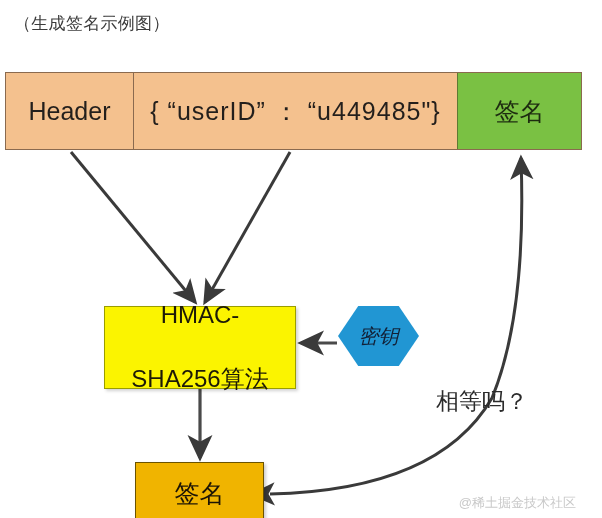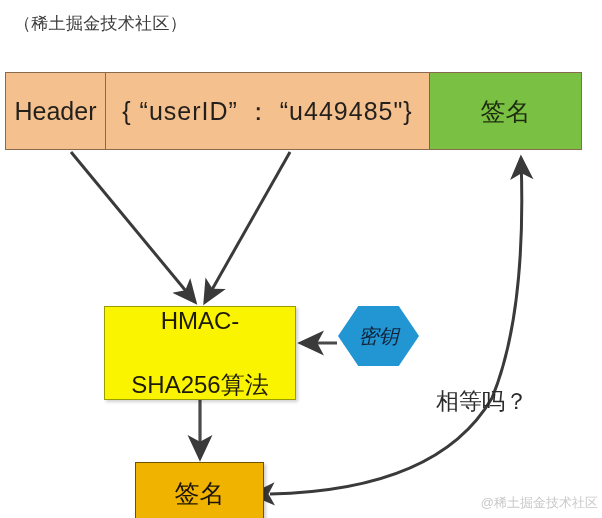--- a/index.html
+++ b/index.html
@@ -65,42 +65,42 @@
   }
   .token-seg {
     box-sizing: border-box;
     display: flex;
     align-items: center;
     justify-content: center;
     font-size: 25px;
     color: #231f1c;
   }
   #seg-header {
-    width: 100px;
+    width: 128px;
     background: #f4c18e;
     border-right: 1px solid #8a6a4f;
   }
   #seg-payload {
     width: 324px;
     background: #f4c18e;
     border-right: 1px solid #5d7a34;
     letter-spacing: 1px;
   }
   #seg-signature {
     flex: 1;
     background: #7ac143;
     color: #1d2b10;
   }
 
   
   #hmac-box {
     left: 104px;
     top: 306px;
     width: 192px;
-    height: 94px;
+    height: 83px;
     background: #fbf400;
     border: 1px solid #9a9d00;
     font-size: 24px;
     color: #1d1a07;
     flex-direction: column;
     box-shadow: 2px 2px 3px rgba(0,0,0,0.18);
   }
   #hmac-box .l1 { display: block; }
   #hmac-box .l2 { display: block; margin-top: 37px; }
 
@@ -138,34 +138,34 @@
     top: 386px;
     font-size: 23px;
     color: #2b2b2b;
     white-space: nowrap;
     text-align: right;
   }
 
   
   #watermark {
     position: absolute;
-    right: 4px;
+    right: 26px;
     top: 494px;
     font-size: 13px;
     color: #c9c9c9;
     white-space: nowrap;
     user-select: none;
   }
 </style>
 </head>
 <body>
 
 <div id="canvas">
 
-  <div id="caption">（稀土掘金技术社区）</div>
+  <div id="caption">（生成签名示例图）</div>
 
   <svg id="arrows" viewBox="0 0 602 518" xmlns="http://www.w3.org/2000/svg">
     <defs>
       <marker id="ah" markerWidth="9" markerHeight="9" refX="7.2" refY="4.5" orient="auto" markerUnits="strokeWidth">
         <path d="M0,0.6 L8.4,4.5 L0,8.4 L2.1,4.5 Z" fill="#3a3a3a"></path>
       </marker>
       <marker id="ah2" markerWidth="9" markerHeight="9" refX="7.2" refY="4.5" orient="auto" markerUnits="strokeWidth">
         <path d="M0,0.6 L8.4,4.5 L0,8.4 L2.1,4.5 Z" fill="#3a3a3a"></path>
       </marker>
       <marker id="ahStart" markerWidth="9" markerHeight="9" refX="1.6" refY="4.5" orient="auto-start-reverse" markerUnits="strokeWidth">

